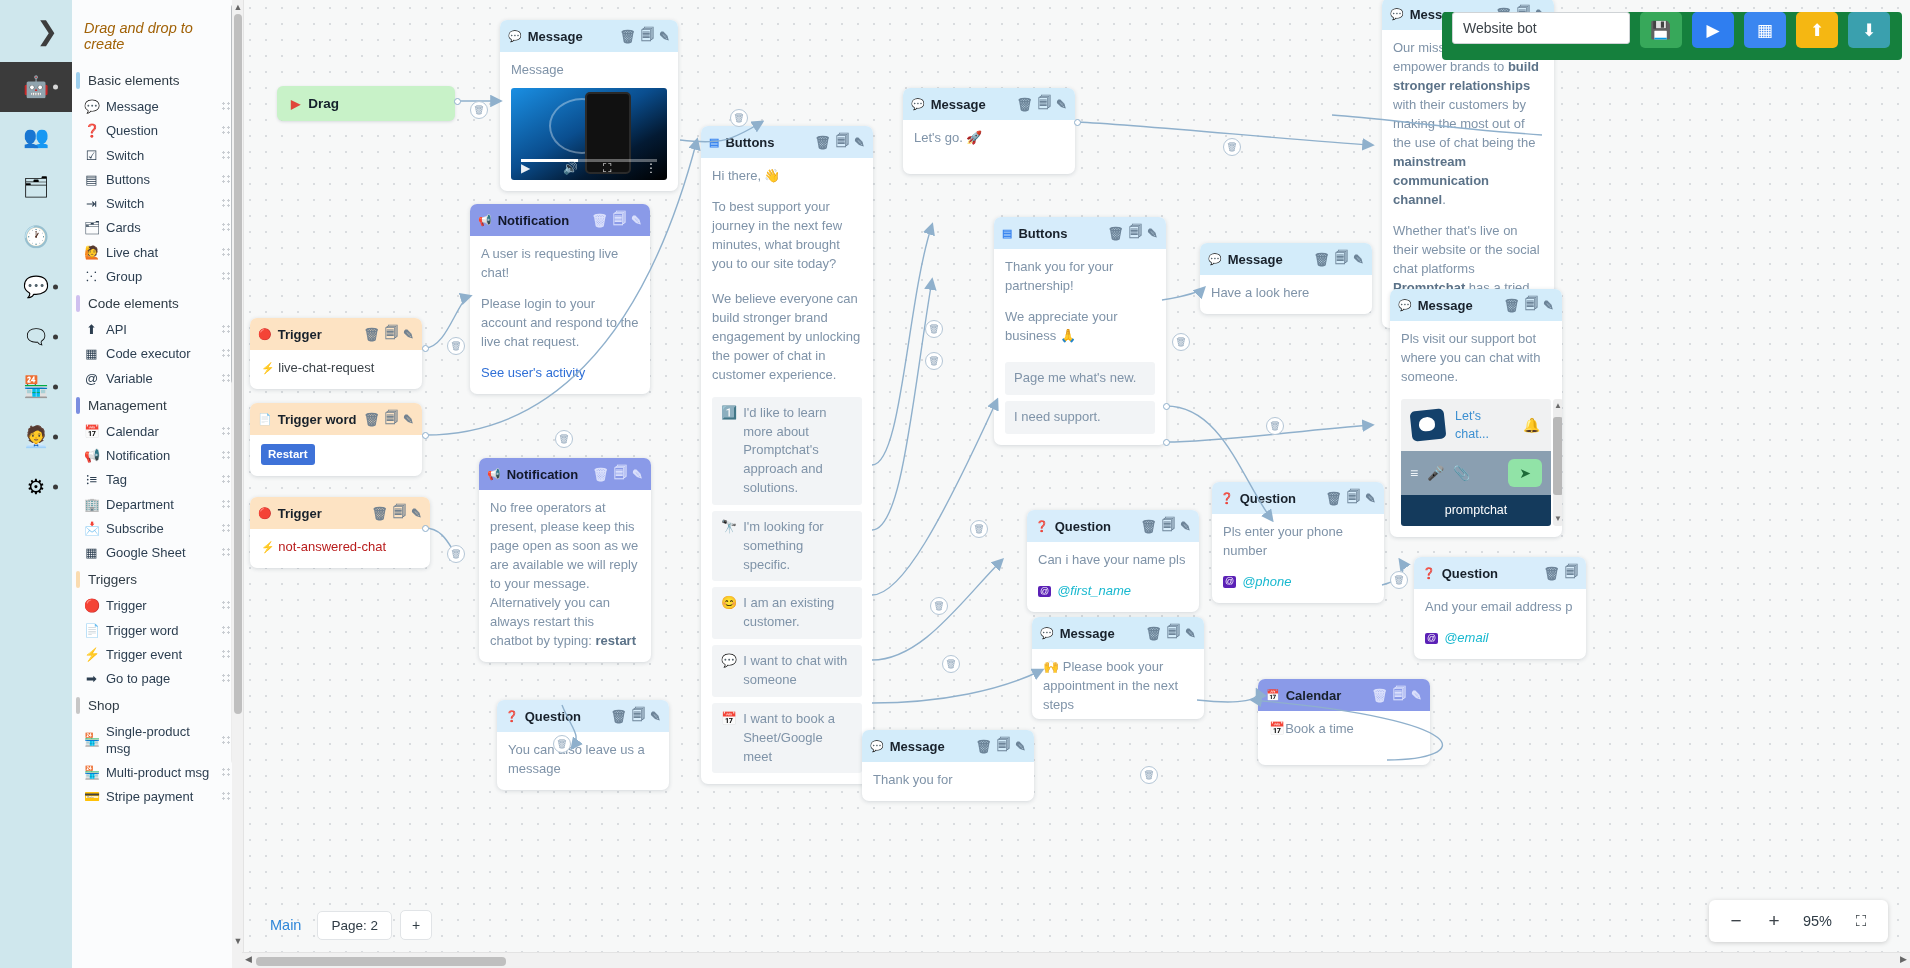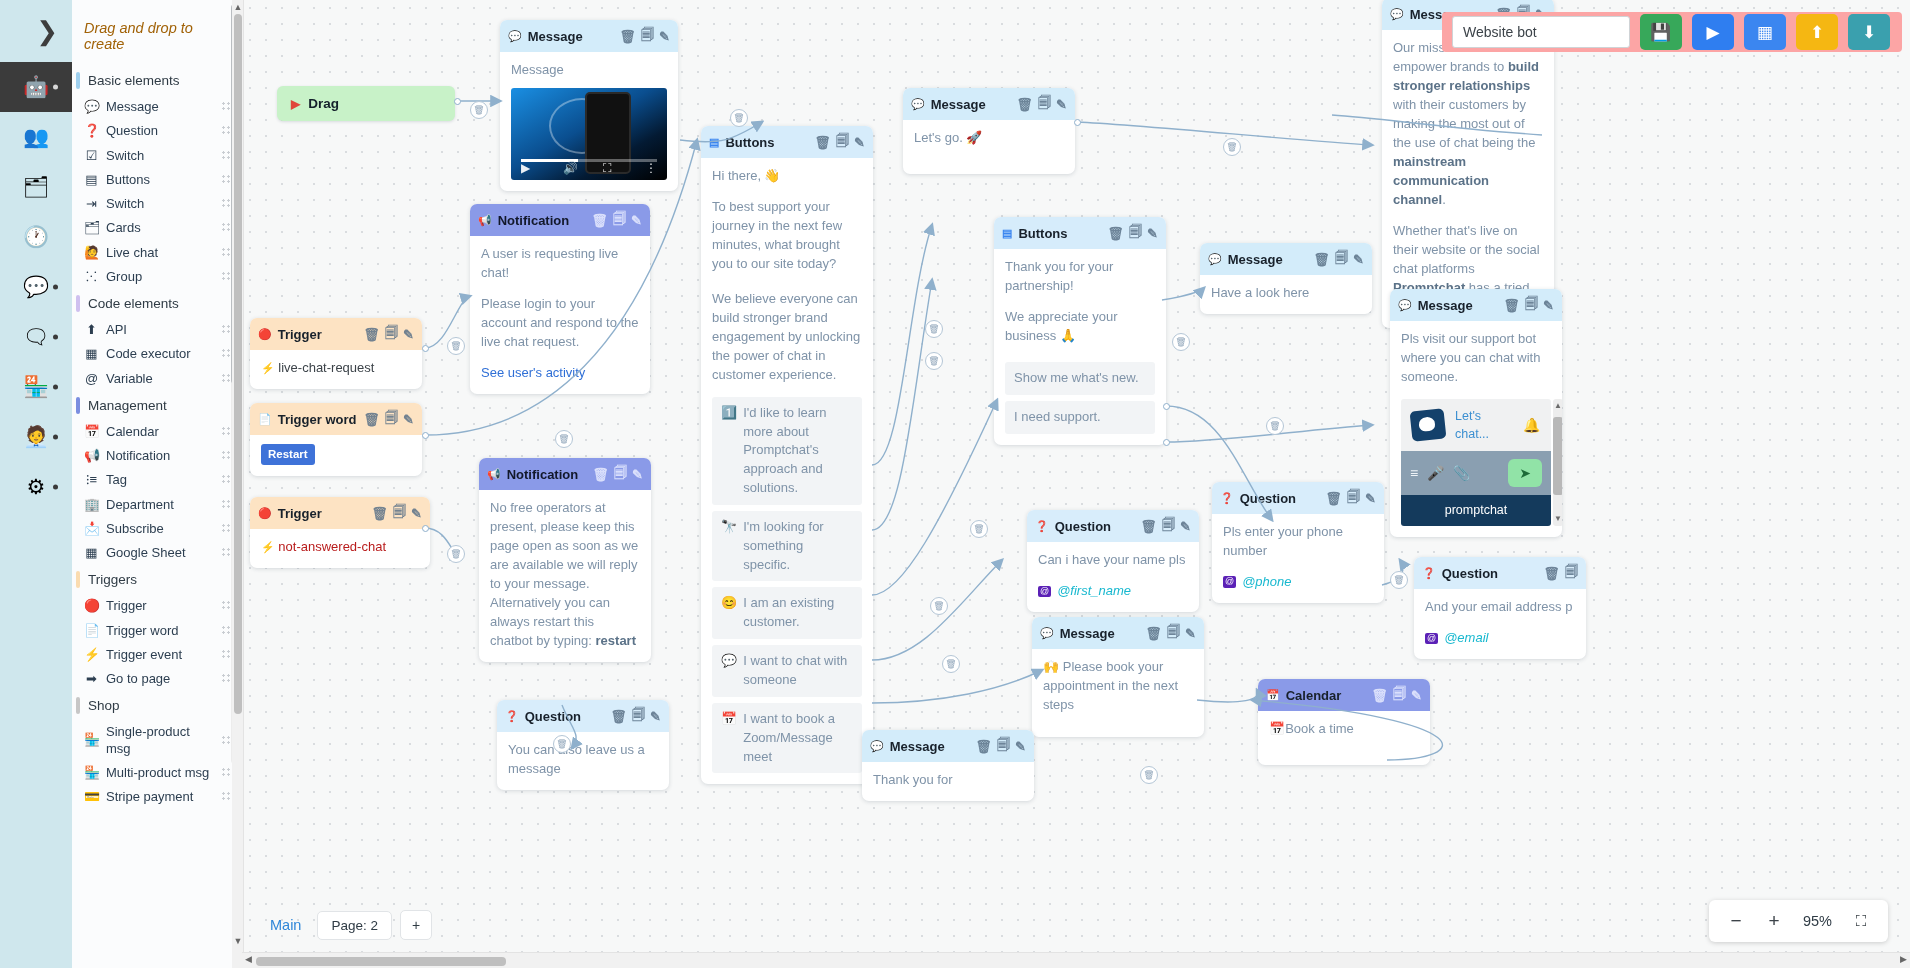--- a/index.html
+++ b/index.html
@@ -236,22 +236,22 @@
     background:#fff; border:1px solid #e1e4e7; border-radius:5px;
     padding: 6px 13px; font-size: 13.5px; color:#2f3b45; cursor:pointer;
   }
   .pg-add {
     background:#fff; border:1px solid #e1e4e7; border-radius:5px;
     padding: 6px 11px; font-size: 14px; color:#2f3b45; cursor:pointer;
   }
 
   
   .toolbar {
-    position:absolute; right: 8px; top: 12px; height: 40px;
-    background:#fca5a5; border-radius:4px; display:flex; align-items:center;
+    position:absolute; right: 8px; top: 12px; height: 48px;
+    background:#15803d; border-radius:4px; display:flex; align-items:flex-start;
     gap: 10px; padding: 0 12px 0 10px; z-index: 20;
   }
   .tb-input {
     width: 178px; height: 32px; border:1px solid #cfd3d6; border-radius:3px;
     background:#fff; color:#3c4349; font-size:14px; padding: 0 10px; outline:none;
   }
   .tb-btn {
     width: 42px; height: 36px; border-radius: 5px; border:none;
     display:flex; align-items:center; justify-content:center;
     color:#fff; font-size:17px; cursor:pointer;
@@ -666,21 +666,21 @@
         <div class="choice">
           <span class="em">😊</span>
           <span>I am an existing customer.</span>
         </div>
         <div class="choice">
           <span class="em">💬</span>
           <span>I want to chat with someone</span>
         </div>
         <div class="choice">
           <span class="em">📅</span>
-          <span>I want to book a Zoom/Message meet</span>
+          <span>I want to book a Sheet/Google meet</span>
         </div>
       </div>
     </div>
 
     <div class="node" style="left:661px;top:88px;width:172px;">
       <div class="node-hd hd-msg">
         <span style="font-size:11px">💬</span>
         <span class="ttl">Message</span>
         <span class="acts">
           <span>🗑</span>
@@ -700,21 +700,21 @@
         <span class="acts">
           <span>🗑</span>
           <span>🗐</span>
           <span>✎</span>
         </span>
       </div>
       <div class="node-bd">
         <p>Thank you for your partnership!</p>
         <p style="margin-bottom:16px">We appreciate your business 🙏</p>
         <div class="choice">
-          <span>Show me what's new.</span>
+          <span>Page me what's new.</span>
         </div>
         <div class="choice">
           <span>I need support.</span>
         </div>
       </div>
     </div>
 
     <div class="node" style="left:958px;top:243px;width:172px;">
       <div class="node-hd hd-msg">
         <span style="font-size:11px">💬</span>
@@ -843,21 +843,21 @@
     <div class="node" style="left:790px;top:617px;width:172px;">
       <div class="node-hd hd-msg">
         <span style="font-size:11px">💬</span>
         <span class="ttl">Message</span>
         <span class="acts">
           <span>🗑</span>
           <span>🗐</span>
           <span>✎</span>
         </span>
       </div>
-      <div class="node-bd" style="padding-bottom:22px">
+      <div class="node-bd" style="padding-bottom:4px">
         <p>🙌 Please book your appointment in the next steps</p>
       </div>
     </div>
 
     <div class="node" style="left:1016px;top:679px;width:172px;">
       <div class="node-hd hd-cal">
         <span style="font-size:11px">📅</span>
         <span class="ttl">Calendar</span>
         <span class="acts">
           <span>🗑</span>

